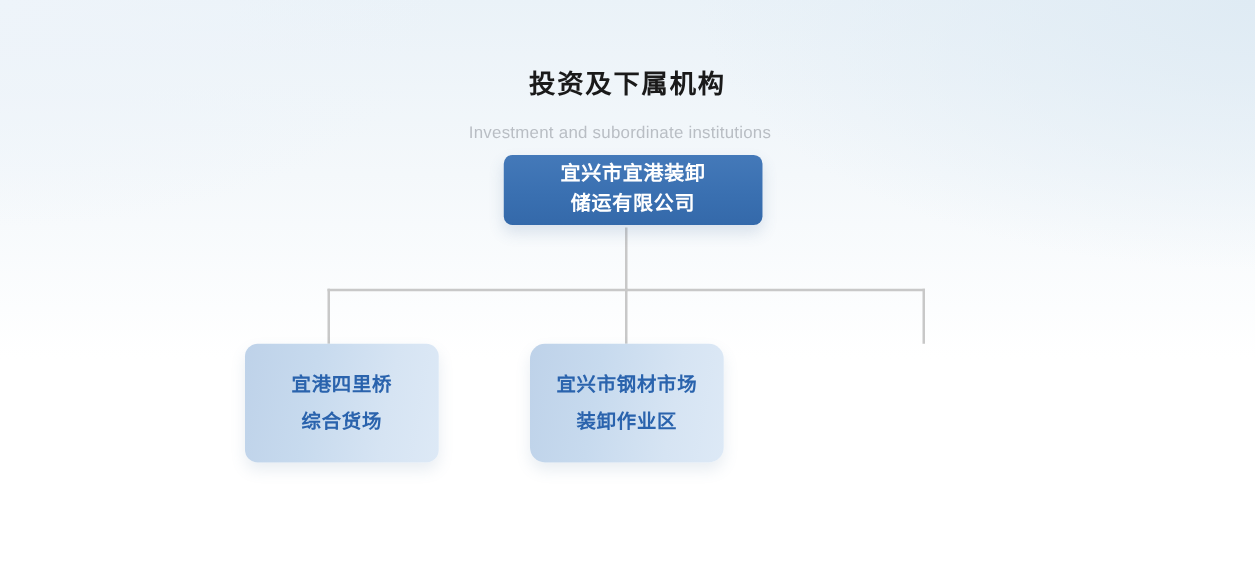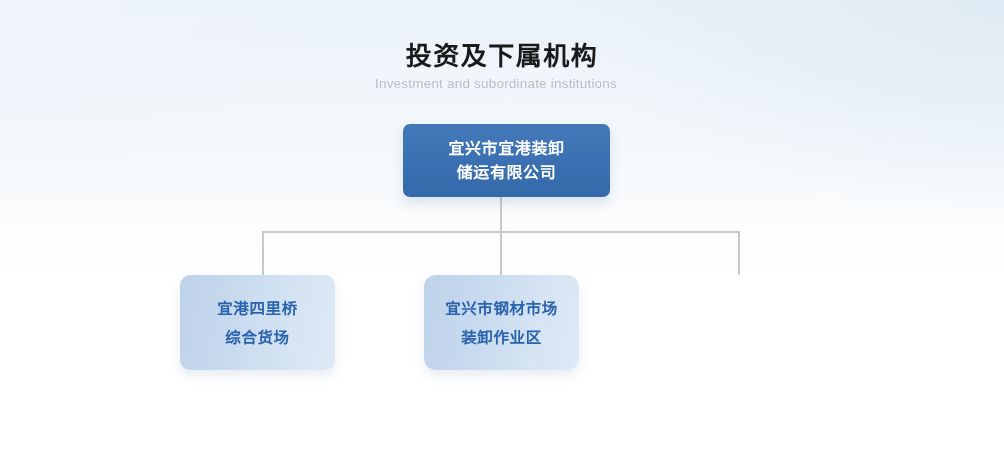--- a/index.html
+++ b/index.html
@@ -30,26 +30,26 @@
 
   
   .heading {
     position: absolute;
     top: 40px;
     left: 0;
     width: 1004px;
     text-align: center;
   }
   .heading-title {
-    font-size: 26px;
+    font-size: 21px;
     font-weight: bold;
     color: #1a1a1a;
     letter-spacing: 1.5px;
     line-height: 32px;
-    margin: 0;
+    margin: 12px;
   }
   .heading-subtitle {
     font-size: 13.5px;
     color: #b9bec4;
     letter-spacing: 0.2px;
     line-height: 20px;
     margin: 2px 12px 0 0;
     font-weight: normal;
   }
 
@@ -71,21 +71,21 @@
   .conn-v-c1     { left: 262px; top: 231px; width: 2px;   height: 44px; }
   .conn-v-c2     { left: 500px; top: 231px; width: 2px;   height: 44px; }
   .conn-v-c3     { left: 738px; top: 231px; width: 2px;   height: 44px; }
 
   
   .node-root {
     position: absolute;
     left: 403px;
     top: 124px;
     width: 207px;
-    height: 73px;
+    height: 56px;
     border-radius: 7px;
     background: linear-gradient(180deg, #4479b9 0%, #3a70b1 55%, #3469aa 100%);
     box-shadow: 0 6px 12px rgba(60,100,150,0.16);
     display: flex;
     align-items: center;
     justify-content: center;
     box-sizing: border-box;
   }
   .node-root-label {
     color: #ffffff;
@@ -104,21 +104,21 @@
     width: 155px;
     height: 95px;
     border-radius: 10px;
     background: linear-gradient(100deg, #bed2e9 0%, #c7daee 35%, #d6e4f3 72%, #dde9f6 100%);
     box-shadow: 0 6px 12px rgba(90,125,165,0.14);
     display: flex;
     align-items: center;
     justify-content: center;
     box-sizing: border-box;
   }
-  .node-child-1 { left: 180px; }
+  .node-child-1 { left: 196px; }
   .node-child-2 { left: 424px; border-radius: 12px; }
   .node-child-3 { left: 663px; }
 
   .node-child-label {
     color: #2a63ad;
     font-size: 15.5px;
     font-weight: bold;
     line-height: 29px;
     letter-spacing: 0.6px;
     text-align: center;

